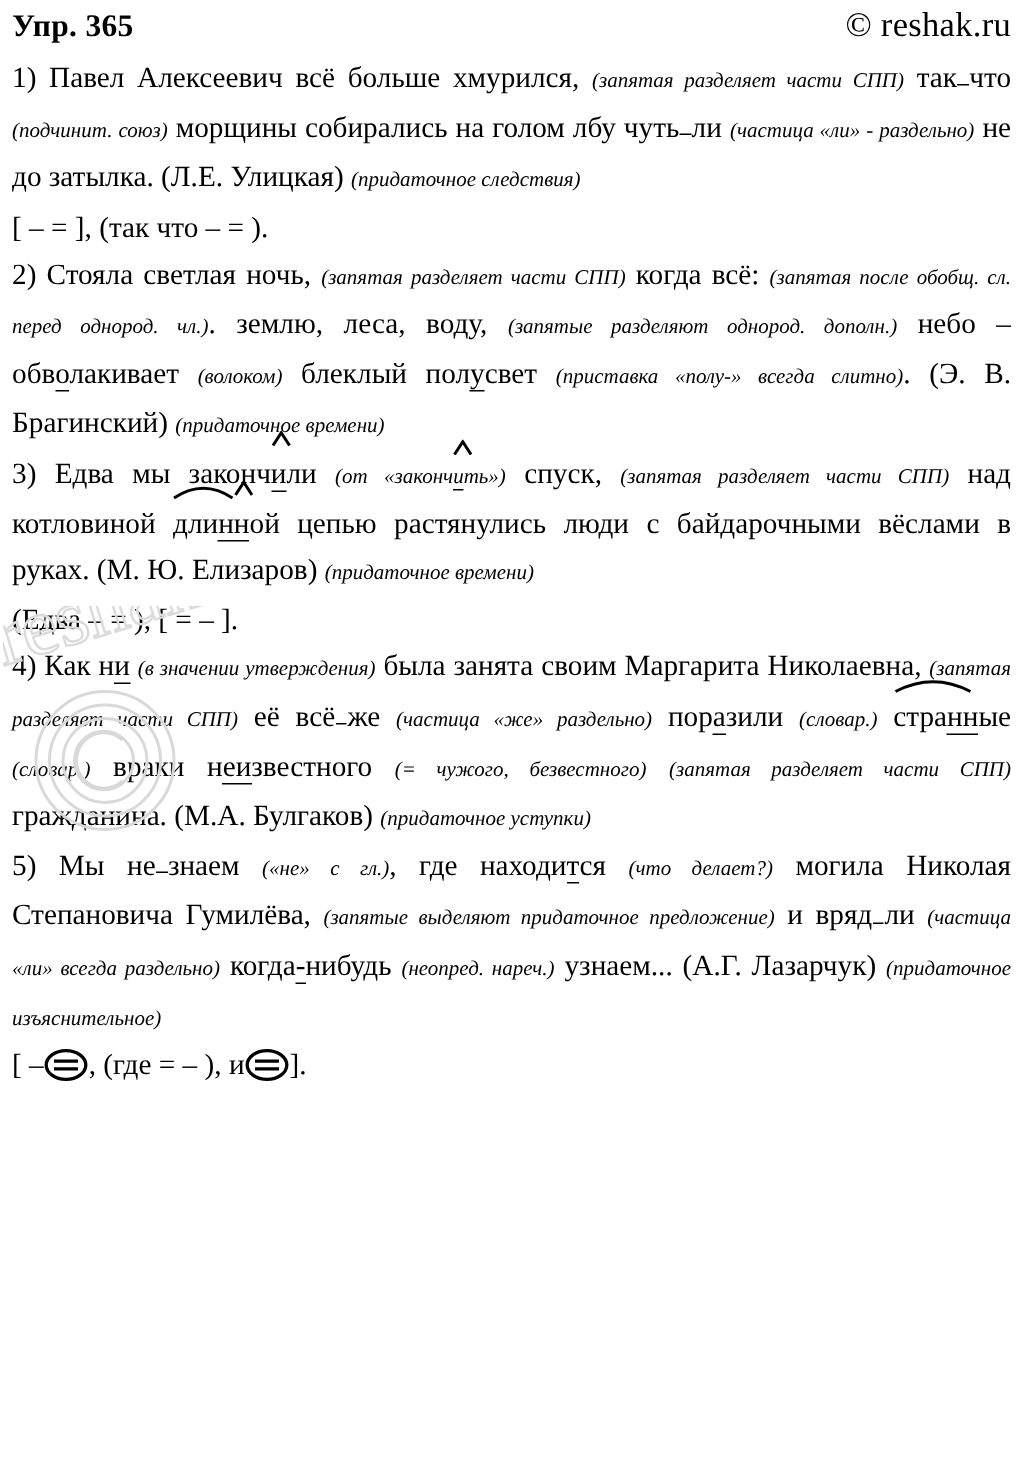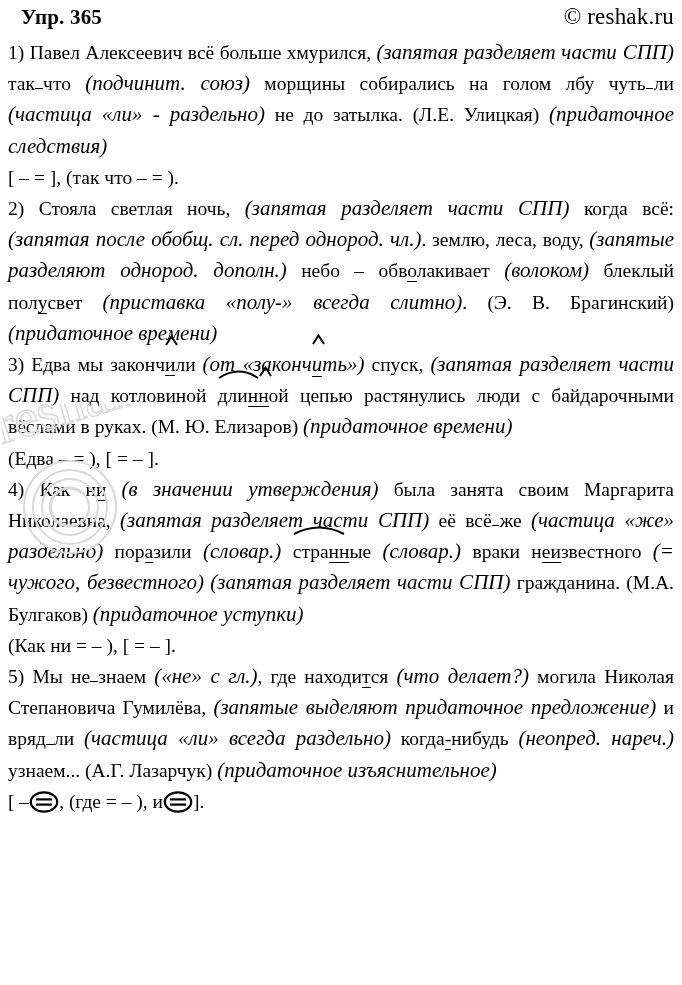--- a/index.html
+++ b/index.html
@@ -28,21 +28,20 @@
   .header {
     display: flex;
     align-items: baseline;
     justify-content: space-between;
     height: 30px;
   }
   .ex-title {
     font-size: 21px;
     font-weight: bold;
     letter-spacing: 0.2px;
-    margin-left: 13px;
   }
   .copyright {
     font-size: 23px;
     letter-spacing: 0.2px;
     white-space: nowrap;
   }
 
   
   .item {
     font-size: 19.5px;
@@ -58,21 +57,21 @@
     font-size: 19.5px;
     line-height: 31.2px;
     text-align: left;
     margin: 0;
     white-space: nowrap;
   }
 
   
   .note {
     font-style: italic;
-    font-size: 21px;
+    font-size: 14px;
   }
 
   
   .ul {
     border-bottom: 1.6px solid #000;
     padding-bottom: 0px;
   }
 
   
   .sep {
@@ -184,21 +183,20 @@
             <svg width="13" height="11" viewBox="0 0 13 11">
               <path d="M1 10 L6.5 1.5 L12 10" fill="none" stroke="#000" stroke-width="2"></path>
             </svg>
           </span><span>дли</span><span class="ul">нн</span>ой</span><span> цепью растянулись люди с байдарочными вёслами в руках. (М. Ю. Елизаров) </span><span class="note">(придаточное времени)</span></p>
       <p class="scheme"><span>(Едва – = ), [ = – ].</span></p>
       <p class="item"><span>4) </span><span>Как н</span><span class="ul">и</span><span> </span><span class="note">(в значении утверждения)</span><span> была занята своим Маргарита Николаевна, </span><span class="note">(запятая разделяет части СПП)</span><span> её всё</span><span class="sep"></span><span>же </span><span class="note">(частица «же» раздельно)</span><span> пор</span><span class="ul">а</span><span>зили </span><span class="note">(словар.)</span><span> </span><span class="morph"><span class="root-mark" style="width: 52px; left: 0px;">
             <svg width="52" height="11" viewBox="0 0 52 11" preserveAspectRatio="none">
               <path d="M1 10 Q 26 -3 51 10" fill="none" stroke="#000" stroke-width="2"></path>
             </svg>
           </span><span>стра</span><span class="ul">нн</span>ые</span><span> </span><span class="note">(словар.)</span><span> враки н</span><span class="ul">еи</span><span>звестного </span><span class="note">(= чужого, безвестного)</span><span> </span><span class="note">(запятая разделяет части СПП)</span><span> гражданина. (М.А. Булгаков) </span><span class="note">(придаточное уступки)</span></p>
-      <p class="scheme"><span>(Как ни = – ), [ = – ].</span></p>
       <p class="item"><span>5) </span><span>Мы не</span><span class="sep"></span><span>знаем </span><span class="note">(«не» с гл.)</span><span>, где находи</span><span class="ul">т</span><span>ся </span><span class="note">(что делает?)</span><span> могила Николая Степановича Гумилёва, </span><span class="note">(запятые выделяют придаточное предложение)</span><span> и вряд</span><span class="sep"></span><span>ли </span><span class="note">(частица «ли» всегда раздельно)</span><span> когда</span><span class="hyph-ul">-</span><span>нибудь </span><span class="note">(неопред. нареч.)</span><span> узнаем... (А.Г. Лазарчук) </span><span class="note">(придаточное изъяснительное)</span></p>
       <p class="scheme"><span> [ –</span><span class="circ"><svg width="30" height="22" viewBox="0 0 30 22">
             <ellipse cx="15" cy="11" rx="13.2" ry="9.6" fill="none" stroke="#000" stroke-width="2.2"></ellipse>
             <line x1="7" y1="8.4" x2="23" y2="8.4" stroke="#000" stroke-width="2.2"></line>
             <line x1="7" y1="13.6" x2="23" y2="13.6" stroke="#000" stroke-width="2.2"></line>
           </svg></span><span>, (где = – ), и</span><span class="circ"><svg width="30" height="22" viewBox="0 0 30 22">
             <ellipse cx="15" cy="11" rx="13.2" ry="9.6" fill="none" stroke="#000" stroke-width="2.2"></ellipse>
             <line x1="7" y1="8.4" x2="23" y2="8.4" stroke="#000" stroke-width="2.2"></line>
             <line x1="7" y1="13.6" x2="23" y2="13.6" stroke="#000" stroke-width="2.2"></line>
           </svg></span><span>].</span></p>

